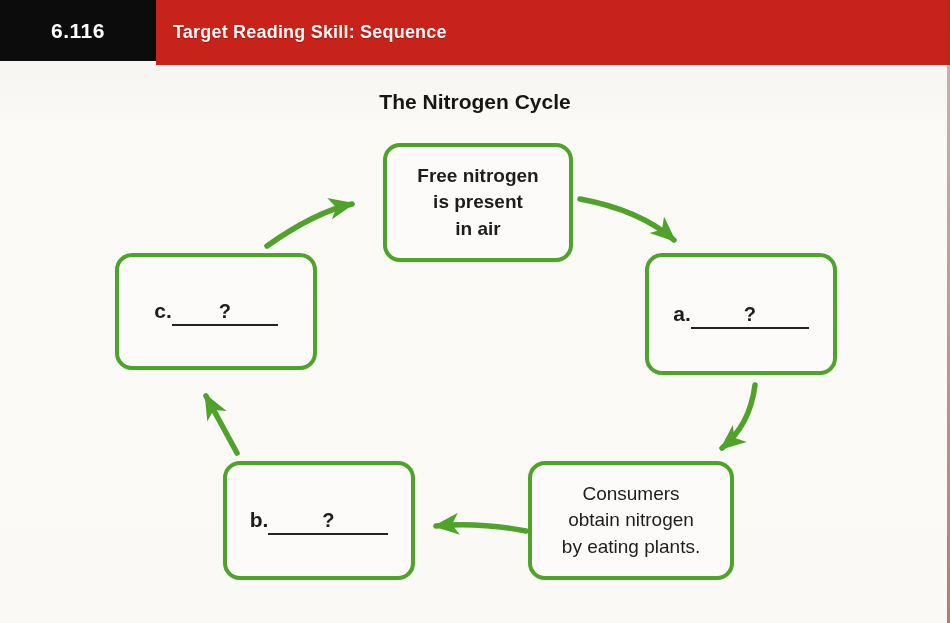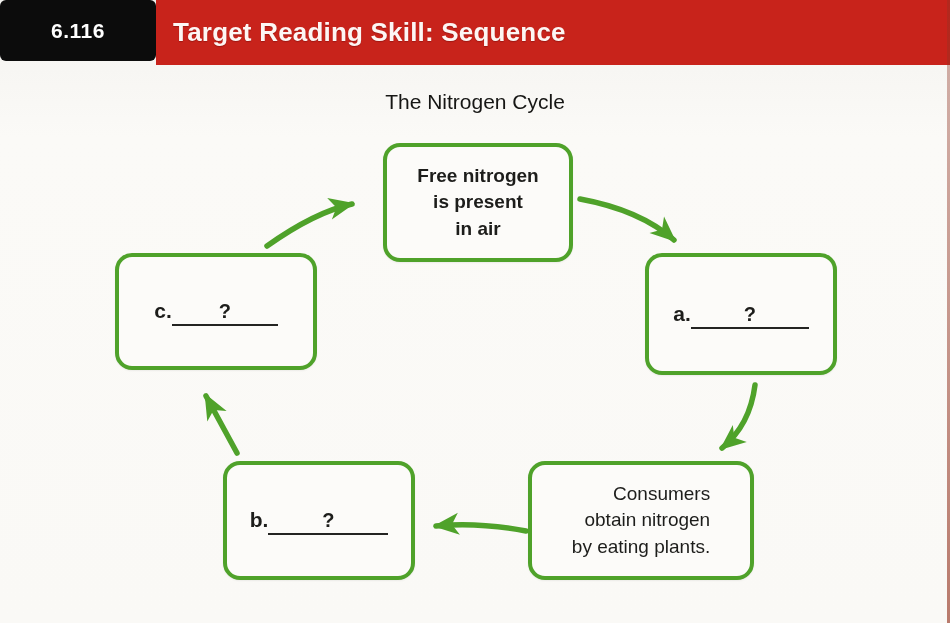--- a/index.html
+++ b/index.html
@@ -24,49 +24,49 @@
   .scan-edge{
     position:absolute;right:0;top:0;width:3px;height:623px;
     background:linear-gradient(180deg,rgba(140,50,35,.35),rgba(150,55,35,.65));
   }
   
   .header{position:absolute;left:0;top:0;width:950px;height:65px;}
   .code-box{
     position:absolute;left:0;top:0;width:156px;height:61px;
     background:var(--header-black);
     color:#fff;font-weight:bold;font-size:21px;letter-spacing:.5px;
-    display:flex;align-items:center;justify-content:center;border-radius:6px;
+    display:flex;align-items:center;justify-content:center;
   }
   .banner{
     position:absolute;left:156px;top:0;width:794px;height:65px;
     background:var(--red);
-    color:#fdf6f4;font-weight:bold;font-size:26px;letter-spacing:.2px;
+    color:#fdf6f4;font-weight:bold;font-size:18px;letter-spacing:.2px;
     display:flex;align-items:center;
     padding-left:17px;
     text-shadow:0 1px 1px rgba(80,0,0,.35);
   }
   
   .diagram-title{
     position:absolute;left:0;top:90px;width:950px;
-    text-align:center;font-size:21px;font-weight:normal;color:#161614;
+    text-align:center;font-size:21px;font-weight:bold;color:#161614;
   }
   .node{
     position:absolute;
     background:var(--box-bg);
     border:4.5px solid var(--green);
     border-radius:17px;
     display:flex;align-items:center;justify-content:center;
     text-align:center;
     font-size:19px;line-height:1.38;color:var(--ink);
     box-shadow:0 1px 2px rgba(0,0,0,.06);
   }
   .node .node-text{white-space:pre-line;}
   .node-top{left:383px;top:143px;width:190px;height:119px;font-weight:bold;}
   .node-a{left:645px;top:253px;width:192px;height:122px;}
-  .node-consumers{left:528px;top:461px;width:226px;height:119px;text-align:right;}
+  .node-consumers{left:528px;top:461px;width:206px;height:119px;}
   .node-b{left:223px;top:461px;width:192px;height:119px;}
   .node-c{left:115px;top:253px;width:202px;height:117px;}
   .blank-row{display:flex;align-items:baseline;justify-content:center;}
   .blank-label{font-weight:bold;font-size:21px;}
   .blank-line{
     display:inline-block;min-width:118px;
     border-bottom:2.5px solid #242422;
     text-align:center;
     font-size:20px;font-weight:bold;
     line-height:1.15;

